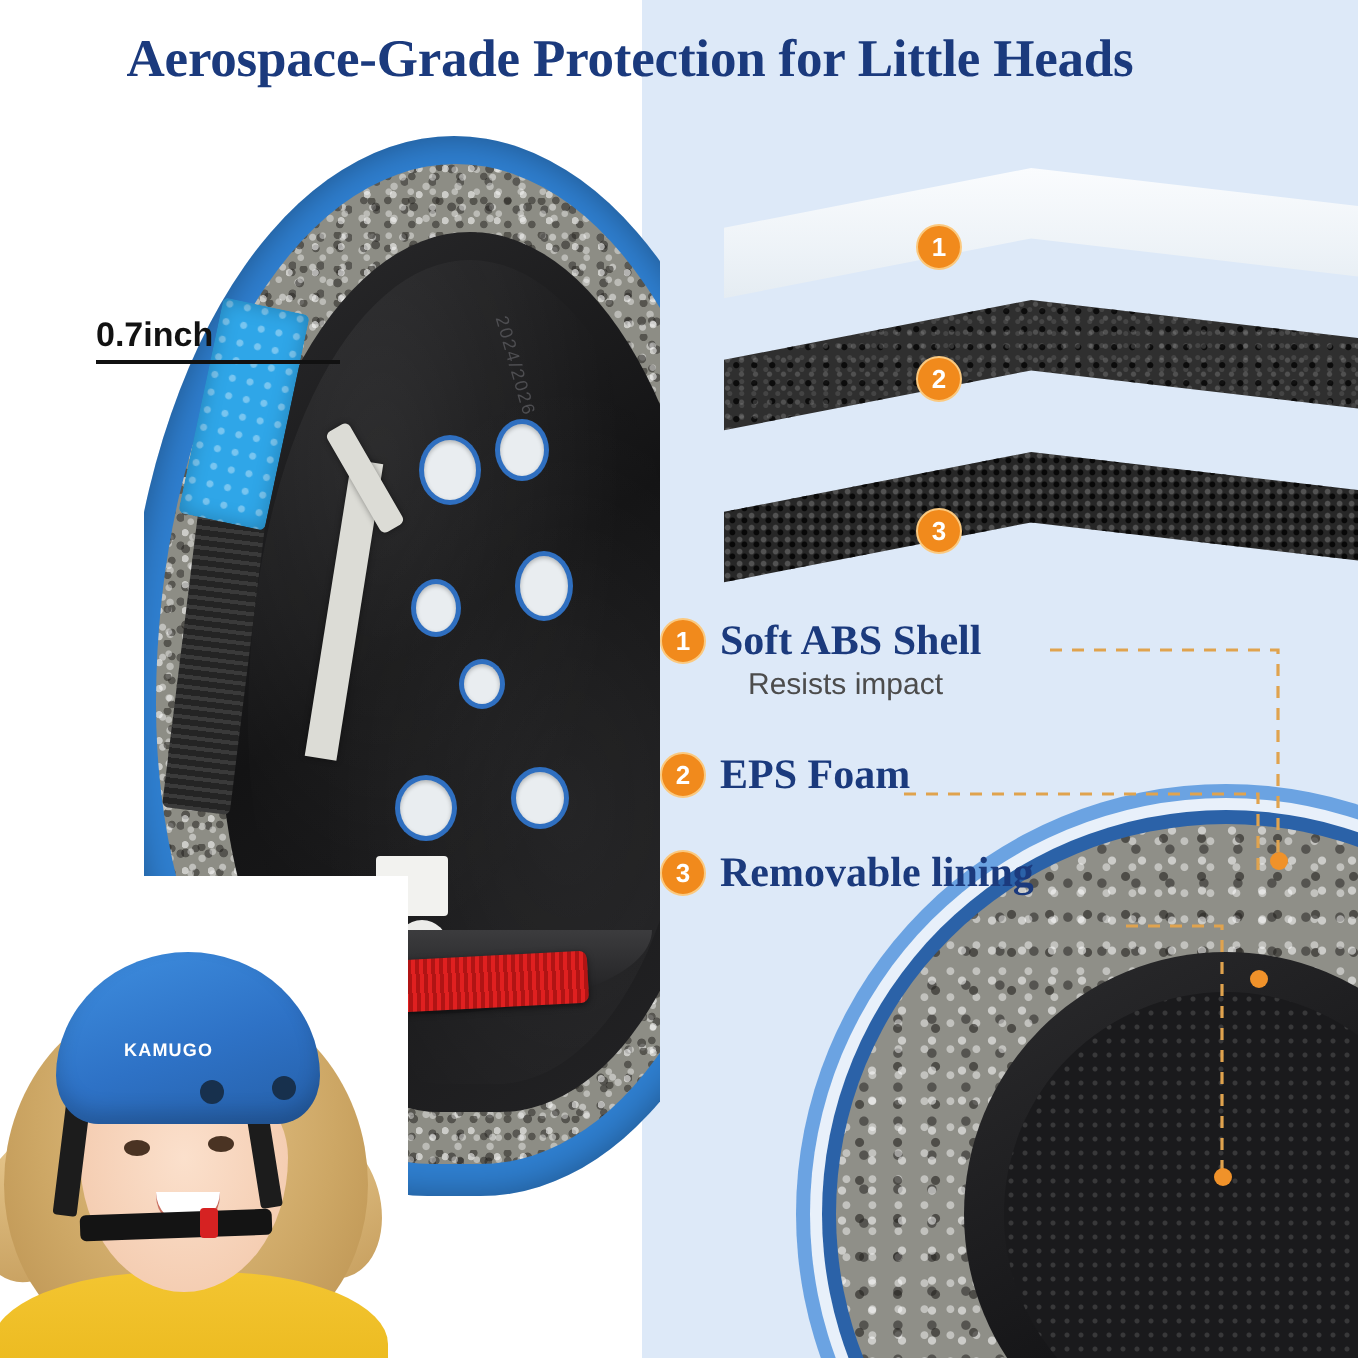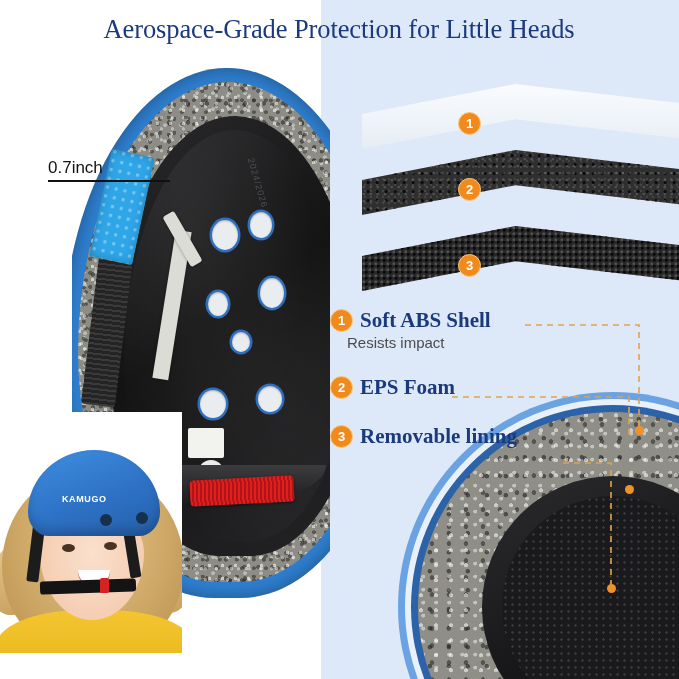--- a/index.html
+++ b/index.html
@@ -24,27 +24,26 @@
   .bg-blue{
     position:absolute;left:321px;top:0;width:358px;height:679px;
     background:#dde9f8;
   }
 
   
   .title{
     position:absolute;left:0;top:14px;width:630px;
     text-align:center;
     font-family:"Liberation Serif", serif;
-    font-weight:normal;
+    font-weight:bold;
     font-size:26.5px;
     letter-spacing:-0.1px;
     color:#1b3a7d;
     white-space:nowrap;
     z-index:40;
-    padding-left:24px;
   }
 
   
   .helmet-photo{
     position:absolute;left:72px;top:60px;width:258px;height:545px;
     overflow:hidden;z-index:10;
   }
   
   .hp-shell{
     position:absolute;left:-10px;top:8px;width:330px;height:530px;
@@ -151,32 +150,32 @@
     z-index:12;
     background-image:radial-gradient(circle at 40% 30%, rgba(255,255,255,.35) 1.5px, transparent 2px);
     background-size:9px 9px;
   }
 
   
   .measure{
     position:absolute;left:48px;top:158px;z-index:30;
   }
   .measure-label{
-    font-size:17px;color:#121212;font-weight:400;
+    font-size:17px;color:#121212;font-weight:700;
     font-family:"Liberation Sans", sans-serif;
     white-space:nowrap;
   }
   .measure-rule{
     width:122px;height:2px;background:#111;margin-top:2px;
   }
 
   
   .kid{
-    position:absolute;left:0;top:412px;width:182px;height:241px;
-    overflow:hidden;z-index:20;
+    position:absolute;left:0;top:438px;width:164px;height:241px;
+    overflow:hidden;z-index:20;padding-left:40px;
   }
   .kid-bg{position:absolute;inset:0;background:#ffffff;}
   .kid-hair{
     position:absolute;left:2px;top:58px;width:182px;height:185px;
     background:radial-gradient(ellipse at 50% 34%,#e6c489 0%,#cda765 58%,#b98f4e 100%);
     border-radius:48% 48% 44% 44%/52% 52% 48% 48%;
   }
   .pigtail{
     position:absolute;width:54px;height:76px;
     background:linear-gradient(160deg,#e9cb92,#c79f5e);
@@ -296,21 +295,21 @@
     display:flex;align-items:center;gap:7px;
   }
   .legend-title{
     font-family:"Liberation Serif", serif;
     font-weight:bold;font-size:21px;color:#1b3a7d;
     white-space:nowrap;
   }
   .legend-sub{
     font-family:"Liberation Sans", sans-serif;
     font-size:15px;color:#4c4c4c;
-    margin-left:17px;margin-top:1px;white-space:nowrap;
+    margin-left:44px;margin-top:1px;white-space:nowrap;
   }
 
   
   .leaders{
     position:absolute;left:0;top:0;width:679px;height:679px;
     pointer-events:none;z-index:34;
   }
 
   
   .arc{

